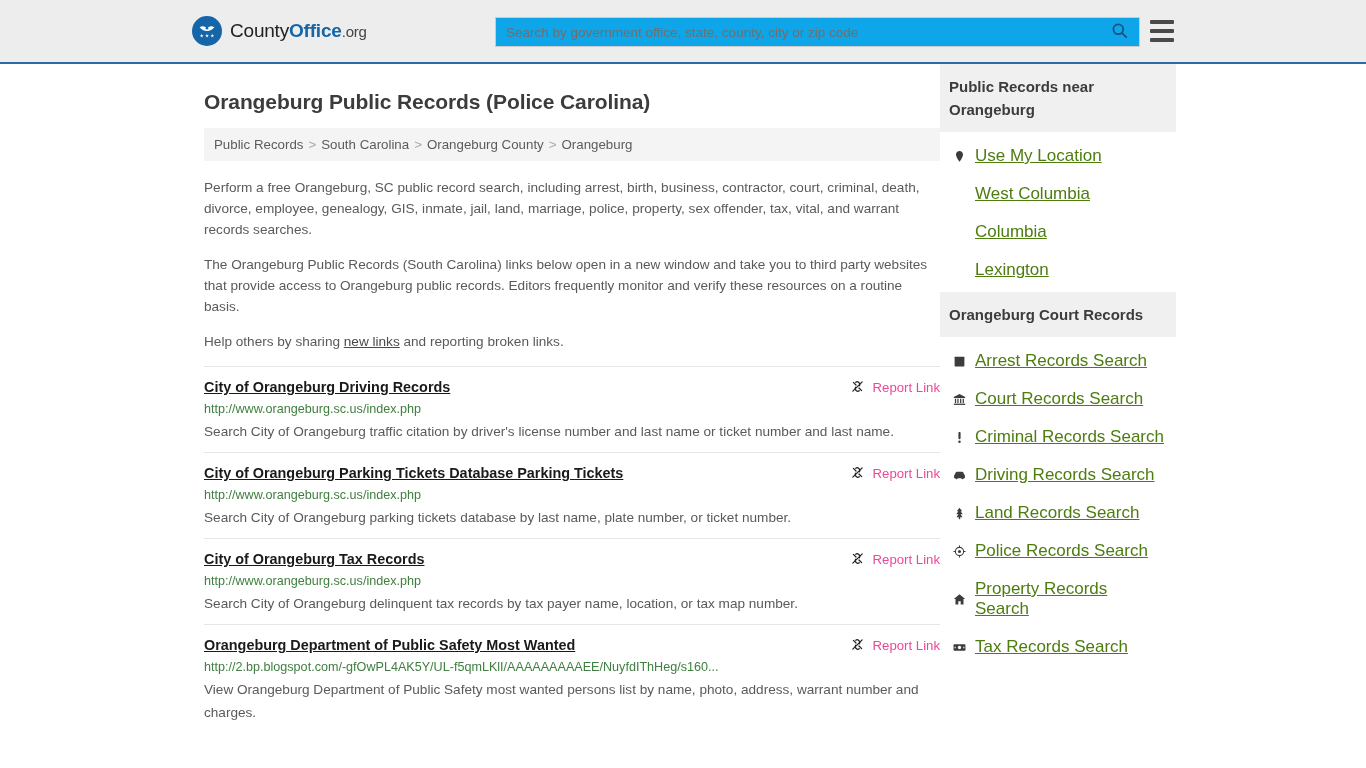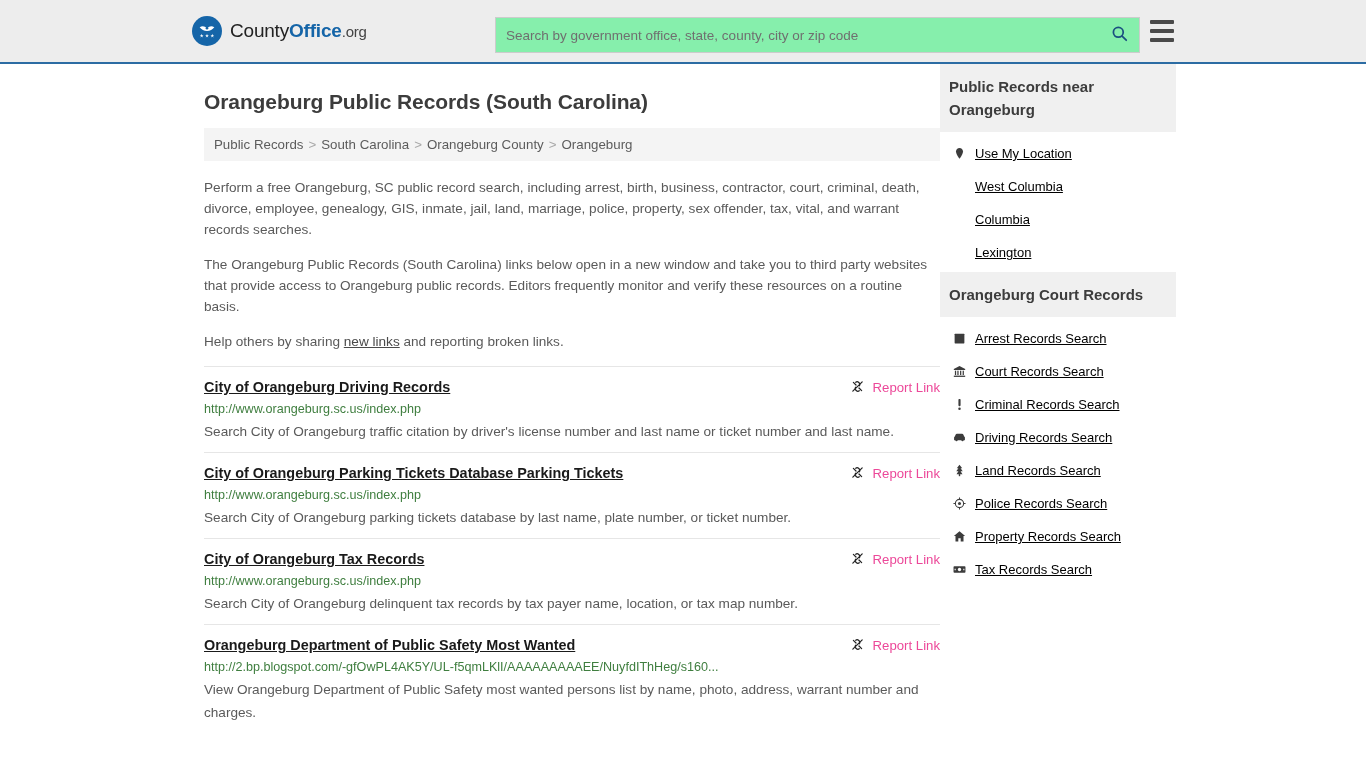--- a/index.html
+++ b/index.html
@@ -45,23 +45,23 @@
   }
   .brand-text .b-office { color: #1565a8; font-weight: bold; }
   .brand-text .b-county { color: #222; margin-top: 14px; }
   .brand-text .b-org { color: #444; font-size: 15px; }
 
   .search-wrap {
     position: absolute;
     left: 495px;
     top: 17px;
     width: 645px;
-    height: 36px;
-    display: flex;
-    background: #86efac;
+    height: 30px;
+    display: flex;
+    background: #0ea5e9;
     border: 1px solid #cccccc;
   }
   .search-input {
     flex: 1;
     border: 0;
     outline: none;
     padding: 0 10px;
     font-size: 13.5px;
     color: #333;
     font-family: "Liberation Sans", sans-serif;
@@ -200,22 +200,22 @@
     line-height: 23px;
   }
   .side-list { padding: 4px 0 0 0; margin: 0; list-style: none; }
   .side-list li {
     display: flex;
     align-items: center;
     gap: 9px;
     padding: 10px 12px 8px 12px;
   }
   .side-list a {
-    font-size: 13px;
-    color: #000000;
+    font-size: 17px;
+    color: #4d7c0f;
     text-decoration: underline;
     cursor: pointer;
   }
   .side-icon {
     width: 14px;
     height: 14px;
     display: inline-flex;
     align-items: center;
     justify-content: center;
     flex: none;
@@ -256,21 +256,21 @@
     <span></span>
     <span></span>
     <span></span>
   </button>
 </div>
 
 <div class="page">
   <div class="content-row">
 
     <div class="main-col">
-      <h1 class="page-title">Orangeburg Public Records (South Carolina)</h1>
+      <h1 class="page-title">Orangeburg Public Records (Police Carolina)</h1>
 
       <div class="breadcrumb" id="breadcrumb"><a href="#" class="">Public Records</a><span class="sep">&gt;</span><a href="#" class="">South Carolina</a><span class="sep">&gt;</span><a href="#" class="">Orangeburg County</a><span class="sep">&gt;</span><span class="current">Orangeburg</span></div>
 
       <p class="intro">Perform a free Orangeburg, SC public record search, including arrest, birth, business, contractor, court, criminal, death, divorce, employee, genealogy, GIS, inmate, jail, land, marriage, police, property, sex offender, tax, vital, and warrant records searches.</p>
       <p class="intro">The Orangeburg Public Records (South Carolina) links below open in a new window and take you to third party websites that provide access to Orangeburg public records. Editors frequently monitor and verify these resources on a routine basis.</p>
       <p class="intro">
         <span>Help others by sharing </span><a href="#">new links</a><span> and reporting broken links.</span>
       </p>
 
       <div class="results" id="results">

